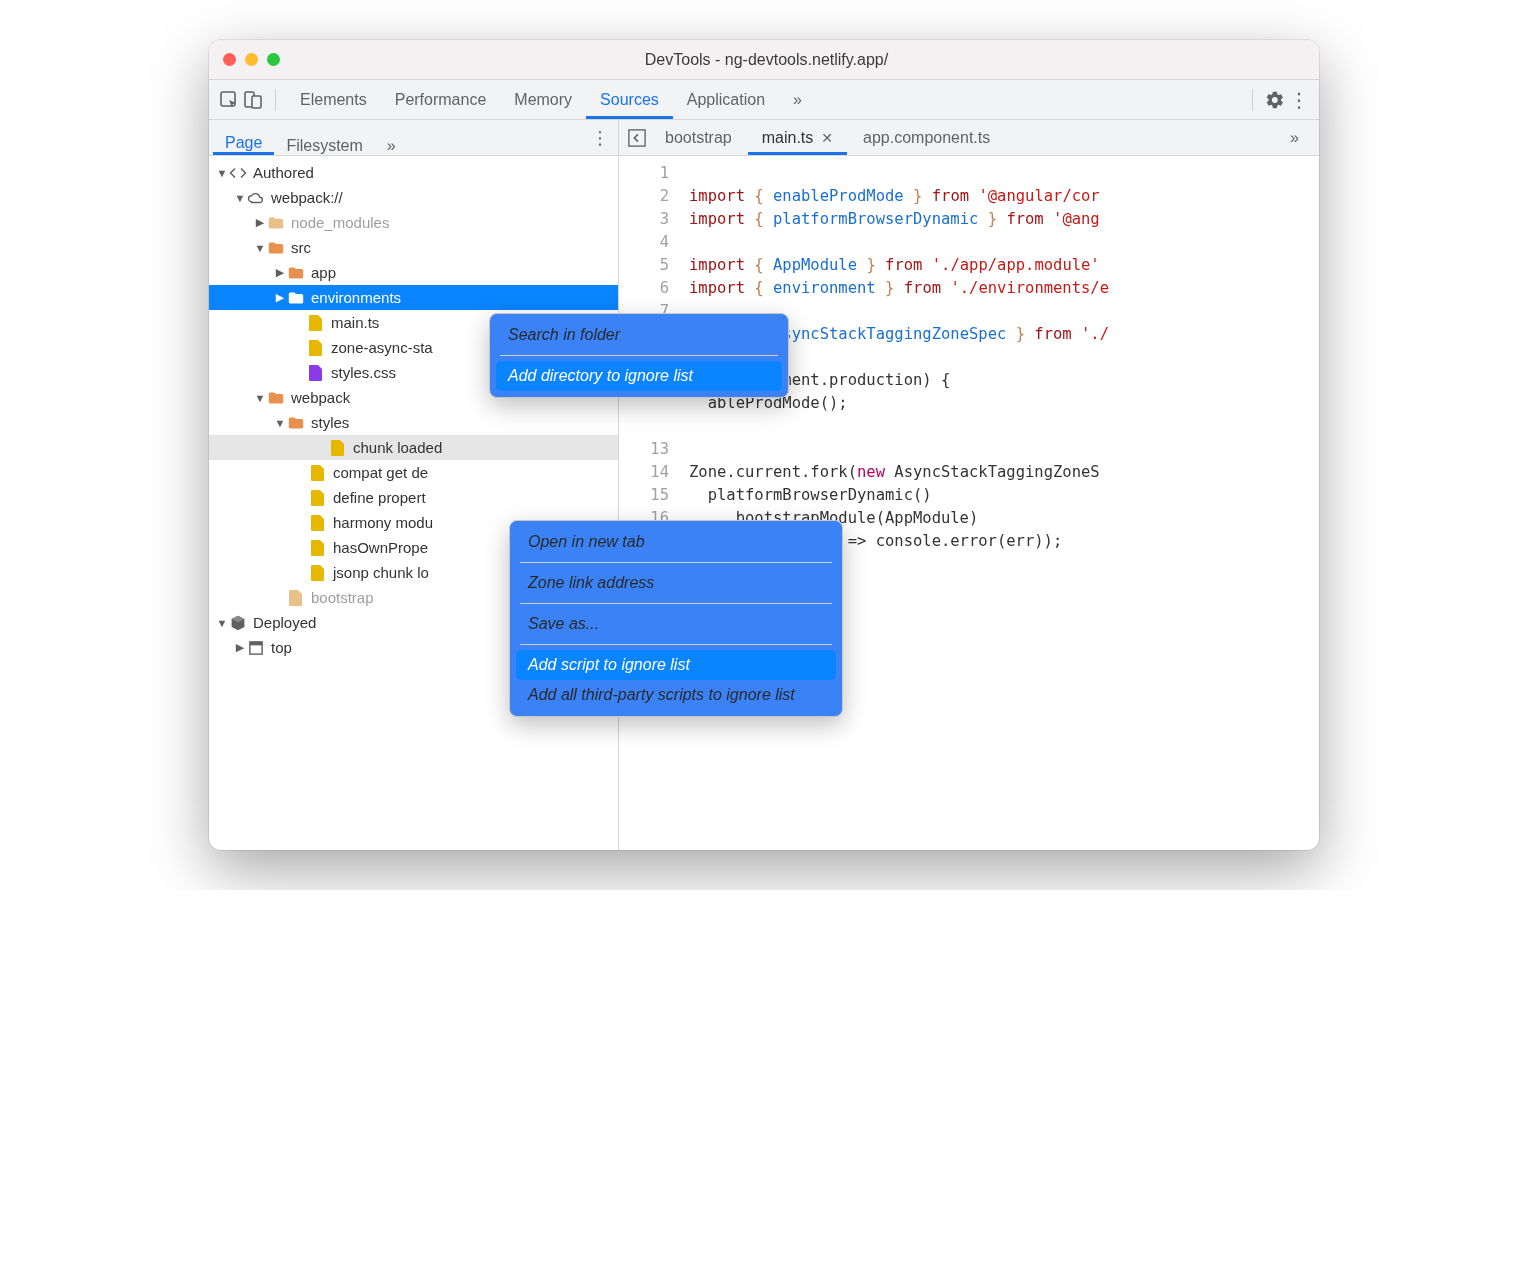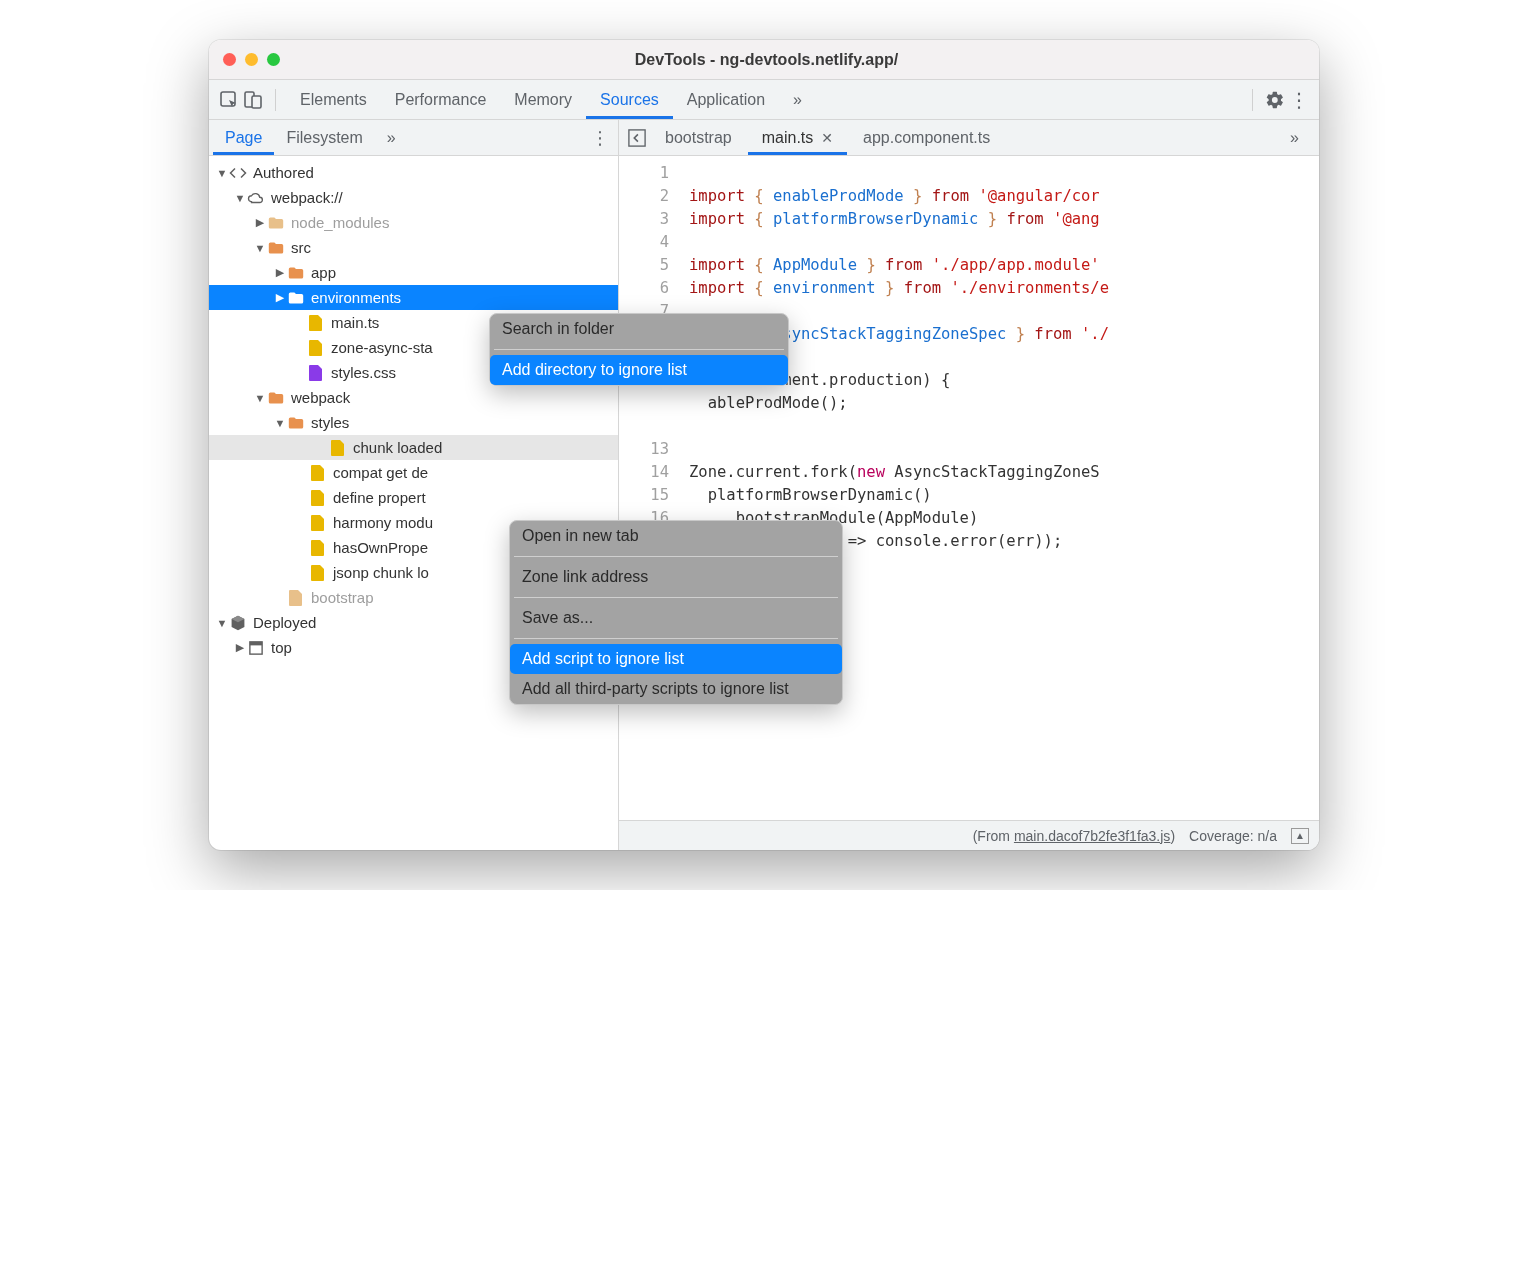--- a/index.html
+++ b/index.html
@@ -28,21 +28,21 @@
     display: flex;
     align-items: center;
     padding: 0 14px;
     border-bottom: 1px solid #d6d6d6;
   }
   .traffic { display: flex; gap: 9px; }
   .traffic span { width: 13px; height: 13px; border-radius: 50%; display: block; }
   .tl-close { background: #ff5f57; }
   .tl-min   { background: #febc2e; }
   .tl-max   { background: #28c840; }
-  .title { flex: 1; text-align: center; font-weight: 700; font-size: 16px; color: #3a3a3a; }
+  .title { flex: 1; text-align: center; font-weight: 400; font-size: 16px; color: #3a3a3a; }
   
   .toolbar {
     display: flex;
     align-items: center;
     height: 40px;
     border-bottom: 1px solid #d6d6d6;
     background: #f1f3f4;
     padding: 0 8px;
     font-size: 16px;
     color: #5f6368;
@@ -55,21 +55,21 @@
   
   .body { display: flex; height: 730px; }
   .left { width: 410px; border-right: 1px solid #d6d6d6; display: flex; flex-direction: column; position: relative; }
   .right { flex: 1; display: flex; flex-direction: column; position: relative; }
   
   .subtabs {
     display: flex; align-items: center; height: 36px;
     border-bottom: 1px solid #d6d6d6; background: #f1f3f4;
     font-size: 16px; color: #5f6368; padding: 0 4px;
   }
-  .subtabs .stab { padding: 0 12px; height: 100%; display: flex; align-items: center; }
+  .subtabs .stab { padding: 0 12px; height: 100%; display: flex; align-items: flex-end; }
   .subtabs .stab.active { color: #1a73e8; border-bottom: 3px solid #1a73e8; padding-top: 3px; }
   .subtabs .sspacer { flex: 1; }
   .subtabs .kebab { width: 28px; text-align: center; font-size: 18px; }
   
   .tree { flex: 1; overflow: auto; padding-top: 4px; font-size: 15px; }
   .row { display: flex; align-items: center; height: 25px; white-space: nowrap; }
   .row.sel { background: #0a84ff; color: #fff; }
   .row.sel .foldericon svg path { fill: #fff; }
   .row.hl { background: #e6e6e6; }
   .arrow { width: 14px; display: inline-flex; justify-content: center; font-size: 11px; color: #606060; }
@@ -100,23 +100,23 @@
   .pn { color: #333; }
   
   .status {
     height: 30px; border-top: 1px solid #d6d6d6; background: #f1f3f4;
     display: flex; align-items: center; justify-content: flex-end;
     padding: 0 10px; font-size: 14px; color: #5f6368; gap: 14px;
   }
   .status .link { text-decoration: underline; }
   
   .ctx {
-    position: absolute; background: #a3a3a3; border: 1px solid #c8c8c8;
+    position: absolute; background: #3b82f6; border: 1px solid #c8c8c8;
     border-radius: 8px; box-shadow: 0 8px 24px rgba(0,0,0,0.25);
-    padding: 0; font-size: 16px; color: #2a2a2a; z-index: 50;
+    padding: 6px; font-size: 16px; color: #2a2a2a; z-index: 50; font-style: italic;
   }
   .ctx .item { padding: 6px 12px; border-radius: 5px; white-space: nowrap; }
   .ctx .item.sel { background: #0a84ff; color: #fff; }
   .ctx hr { border: none; border-top: 1px solid #cfcfcf; margin: 5px 4px; }
   
   svg { display: block; }
 </style>
 </head>
 <body>
 
@@ -413,28 +413,20 @@
 
 
 <span class="pn">Zone.current.fork(</span><span class="nw">new</span> <span class="pn">AsyncStackTaggingZoneS</span>
   <span class="pn">platformBrowserDynamic()</span>
     <span class="pn">.bootstrapModule(AppModule)</span>
     <span class="pn">.catch((err) =&gt; console.error(err));</span>
 <span class="pn">});</span>
         </div>
       </div>
 
-      <div class="status">
-        <span>
-          <span>(From</span>
-          <span class="link">main.dacof7b2fe3f1fa3.js</span><span>)</span>
-        </span>
-        <span>Coverage: n/a</span>
-        <span style="border:1px solid #9a9a9a;width:18px;height:16px;display:inline-flex;align-items:center;justify-content:center;font-size:10px;">▲</span>
-      </div>
     </div>
 
   </div>
 
   <div class="ctx" style="left:280px; top:273px; width:300px;">
     <div class="item">Search in folder</div>
     <hr>
     <div class="item sel">Add directory to ignore list</div>
   </div>
 

